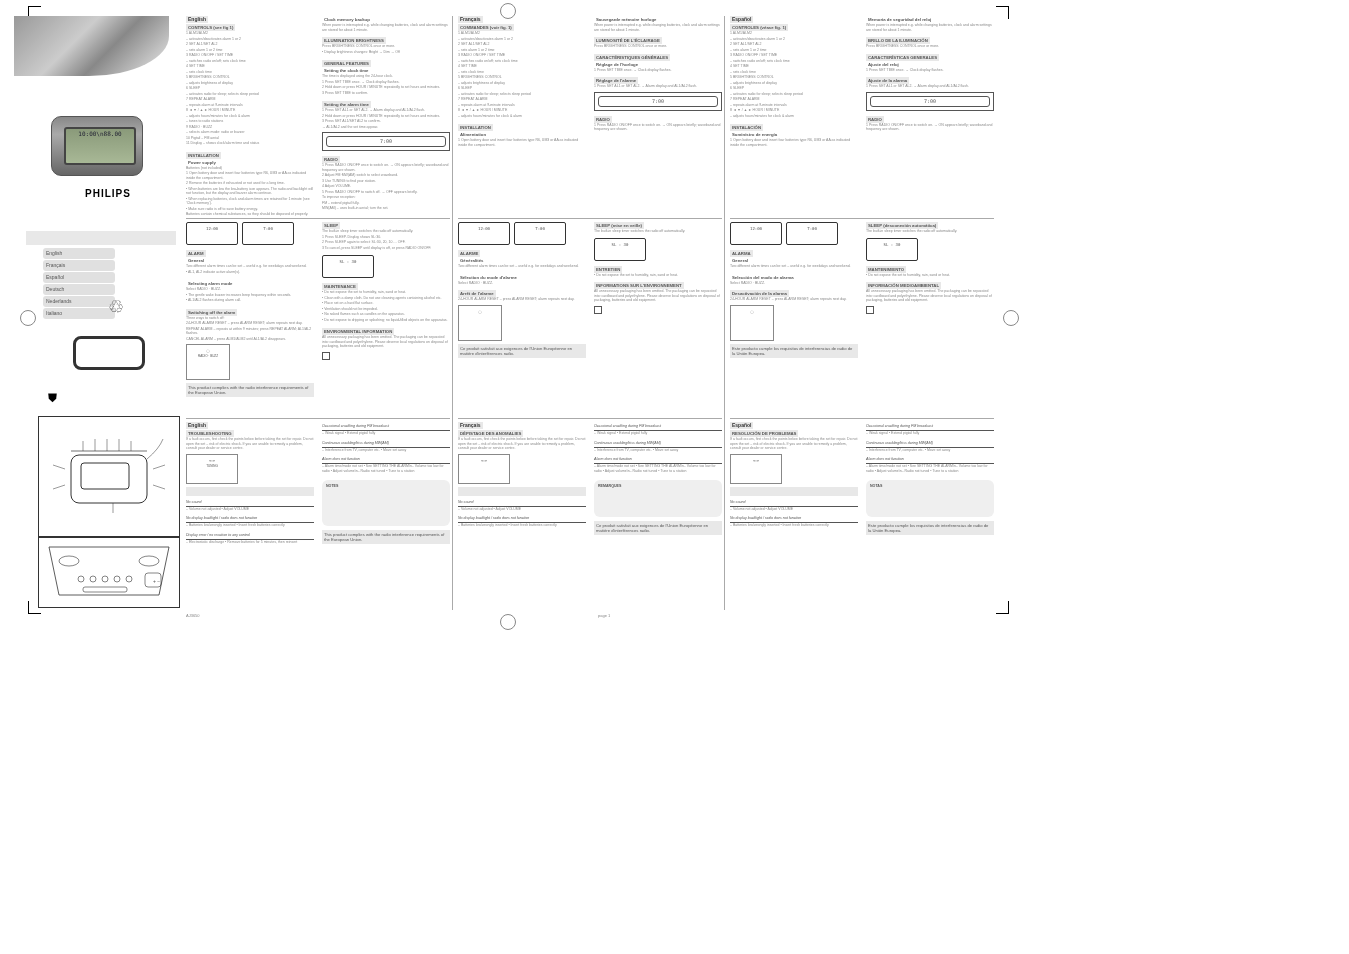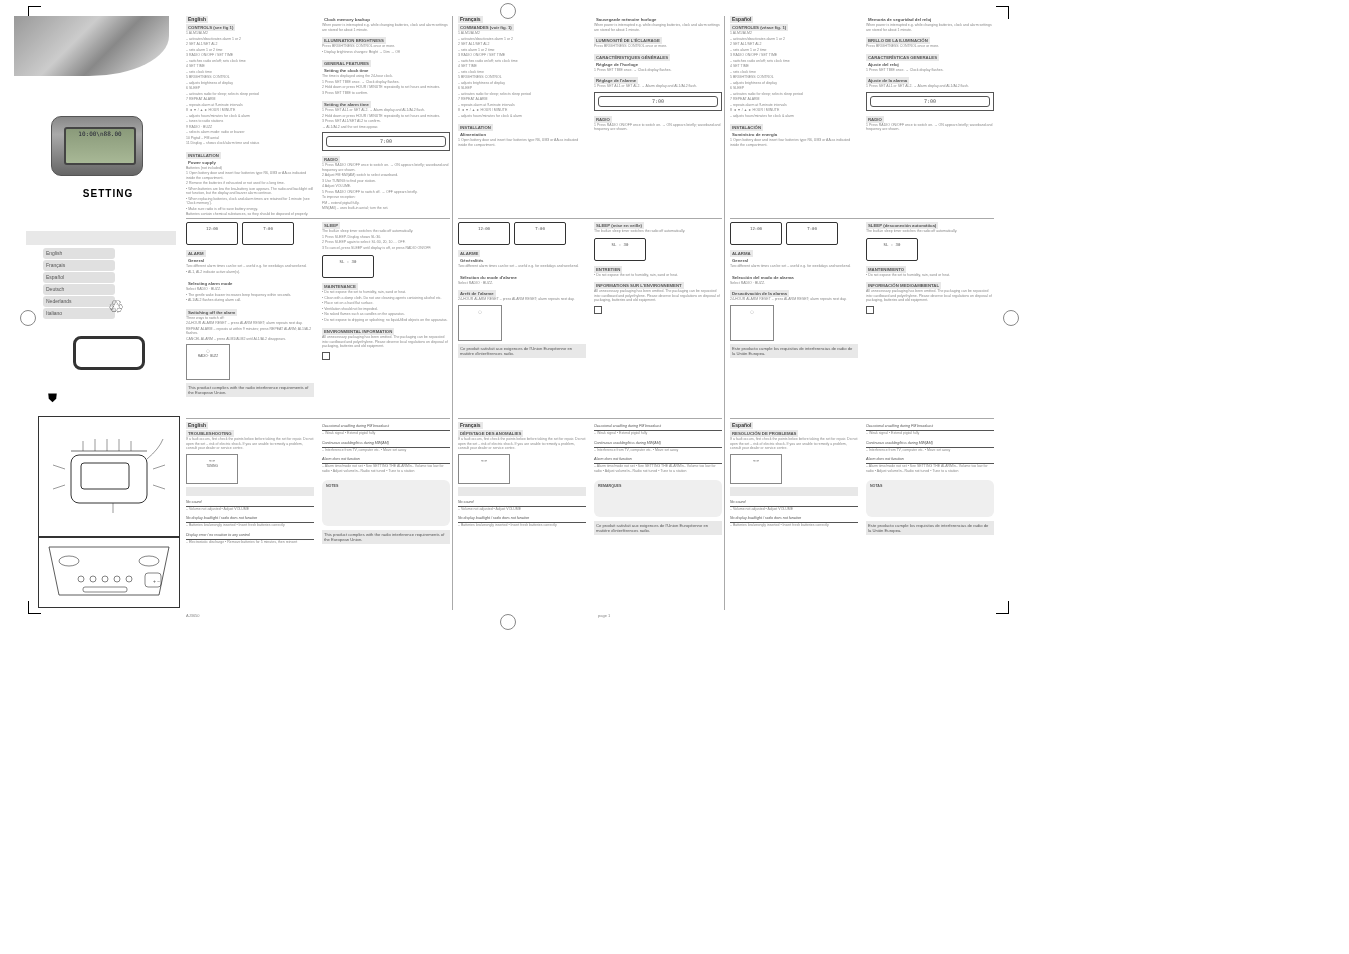--- a/index.html
+++ b/index.html
@@ -314,21 +314,21 @@
 
 <div class="page">
 
   <div class="left-col">
     <div class="product-photo">
       <div class="swoosh"></div>
       <div class="radio-body">
         <div class="radio-screen"><span>10:00\n88.00</span></div>
       </div>
     </div>
-    <div class="brand">SETTING</div>
+    <div class="brand">PHILIPS</div>
 
     <div class="lang-box"></div>
     <div class="lang-list">
       <div>English</div>
       <div>Français</div>
       <div>Español</div>
       <div>Deutsch</div>
       <div>Nederlands</div>
       <div>Italiano</div>
     </div>

